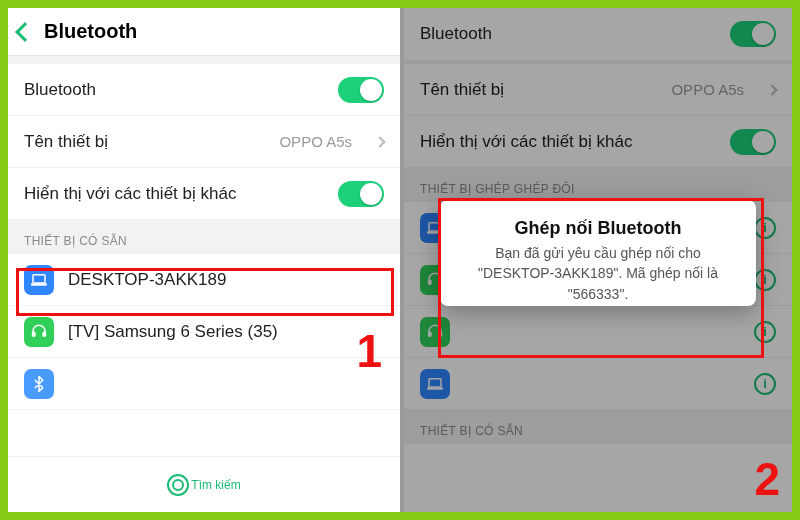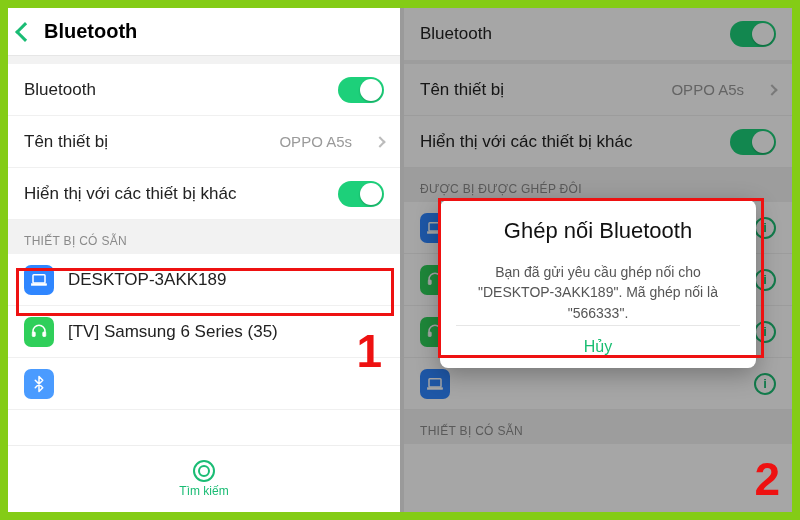--- a/index.html
+++ b/index.html
@@ -24,29 +24,29 @@
   
   .dev { display:flex; align-items:center; height:52px; padding:0 16px; background:#fff; border-bottom:1px solid #f0f0f0; font-size:17px; color:#222; gap:14px;}
   .dev-icon { width:30px; height:30px; border-radius:7px; display:flex; align-items:center; justify-content:center; flex-shrink:0; }
   .dev-icon.laptop { background:#2f86ff; }
   .dev-icon.tv     { background:#2fcf5a; }
   .dev-icon.bt     { background:#4a9bff; }
   .dev-icon svg { width:18px; height:18px; fill:#fff; stroke:#fff; }
   .hi { position:absolute; border:3px solid #e11; pointer-events:none; }
   .num { position:absolute; font-size:46px; font-weight:700; color:#e11; }
   
-  .footer { position:absolute; bottom:0; left:0; right:0; height:67px; display:flex; flex-direction:column; align-items:center; justify-content:center; gap:2px; background:#fff; border-top:1px solid #eee;}
+  .footer { position:absolute; bottom:0; left:0; right:0; height:56px; display:flex; flex-direction:row; align-items:center; justify-content:center; gap:2px; background:#fff; border-top:1px solid #eee;}
   .footer .ficon { width:22px; height:22px; border:2px solid #1abc74; border-radius:50%; display:flex; align-items:center; justify-content:center;}
   .footer .ficon::after{content:"";width:8px;height:8px;border-radius:50%;border:2px solid #1abc74;}
   .footer span { font-size:12px; color:#1abc74; }
   
   .pane.dim::before { content:""; position:absolute; inset:0; background:rgba(0,0,0,.35); z-index:2;}
   .pane .bgcontent { filter:none; }
   .dialog { position:absolute; z-index:3; left:36px; right:36px; top:192px; background:#fff; border-radius:8px; box-shadow:0 6px 24px rgba(0,0,0,.3); padding:18px 16px 0; text-align:center;}
-  .dialog h3 { font-size:22px; font-weight:400; margin-bottom:18px; color:#111;}
+  .dialog h3 { font-size:18px; font-weight:700; margin-bottom:4px; color:#111;}
   .dialog p { font-size:14px; color:#555; line-height:1.45; margin-bottom:2px;}
   .dialog .btn { border-top:1px solid #e6e6e6; padding:12px 0; color:#19be72; font-size:16px;}
   .info-badge { width:22px;height:22px;border:2px solid #1dbd74;border-radius:50%;color:#1dbd74;display:flex;align-items:center;justify-content:center;font-size:13px;font-weight:700;}
 </style>
 </head>
 <body>
 
 <div class="wrap">
 
   <div class="pane">
@@ -131,21 +131,21 @@
           <span class="sub">OPPO A5s</span>
           <span class="chev-r"></span>
         </div>
       </div>
       <div class="row">
         <span>Hiển thị với các thiết bị khác</span>
         <div class="right">
             <div class="toggle"></div>
           </div>
       </div>
-      <div class="section-label">ĐƯỢC BỊ ĐƯỢC GHÉP ĐÔI</div>
+      <div class="section-label">THIẾT BỊ GHÉP GHÉP ĐÔI</div>
 
       <div class="dev">
         <div class="dev-icon laptop">
             <svg viewBox="0 0 24 24">
               <rect x="4" y="5" width="16" height="11" rx="1" fill="none" stroke="#fff" stroke-width="2"></rect>
               <rect x="2" y="17" width="20" height="2" fill="#fff"></rect>
             </svg>
           </div>
         <span style="flex:1"></span>
         <div class="info-badge">i</div>
@@ -181,20 +181,19 @@
           </div>
         <span style="flex:1"></span>
         <div class="info-badge">i</div>
       </div>
       <div class="section-label">THIẾT BỊ CÓ SẴN</div>
     </div>
 
     <div class="dialog">
       <h3>Ghép nối Bluetooth</h3>
       <p>Bạn đã gửi yêu cầu ghép nối cho "DESKTOP-3AKK189". Mã ghép nối là "566333".</p>
-      <div class="btn">Hủy</div>
     </div>
 
     <div class="hi" style="left:34px; top:190px; width:326px; height:160px; z-index:4;"></div>
     <div class="num" style="right:12px; bottom:6px; z-index:4;">2</div>
   </div>
 
 </div>
 
 </body></html>

